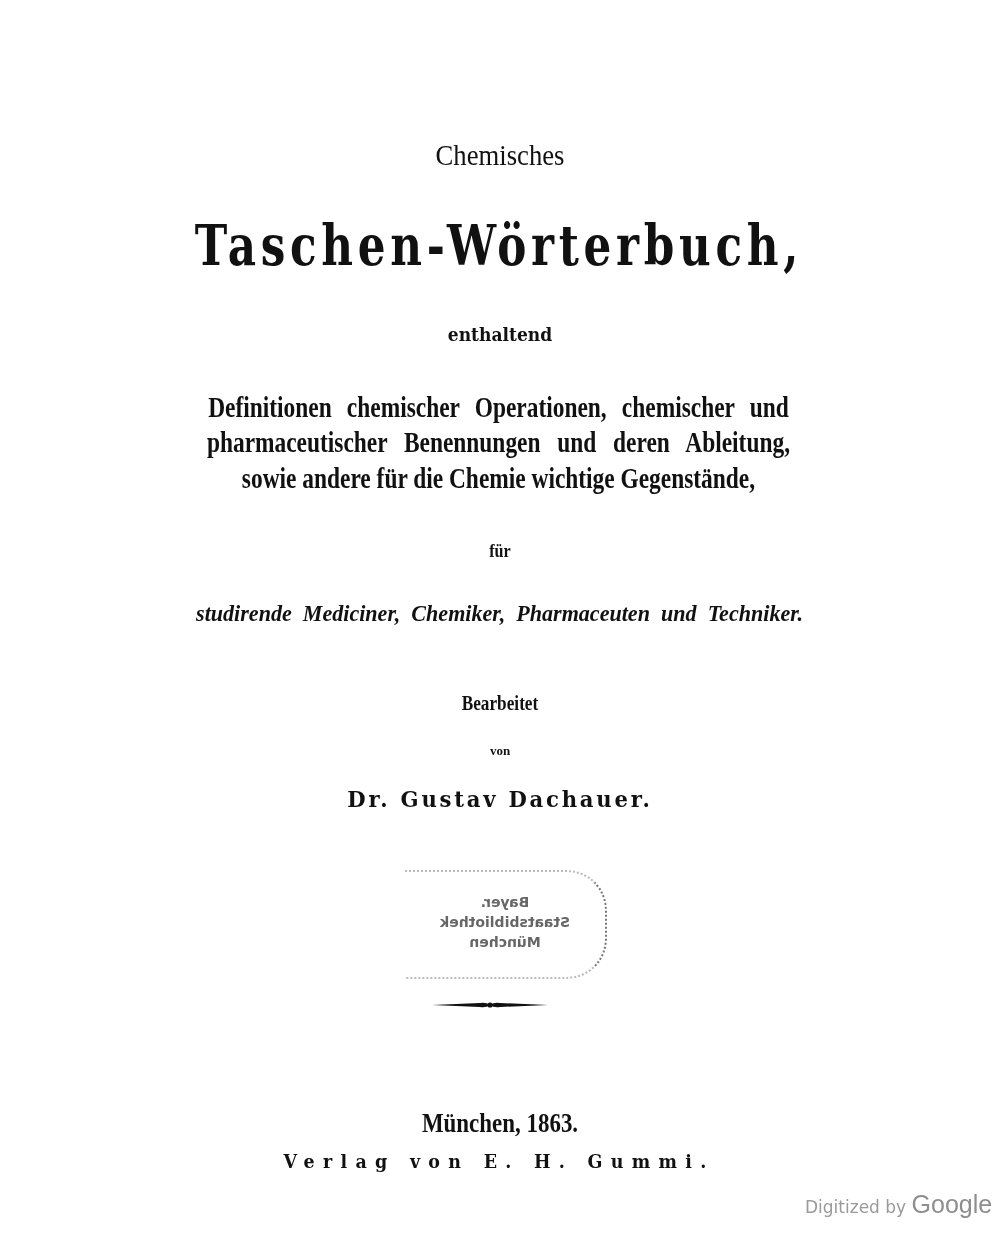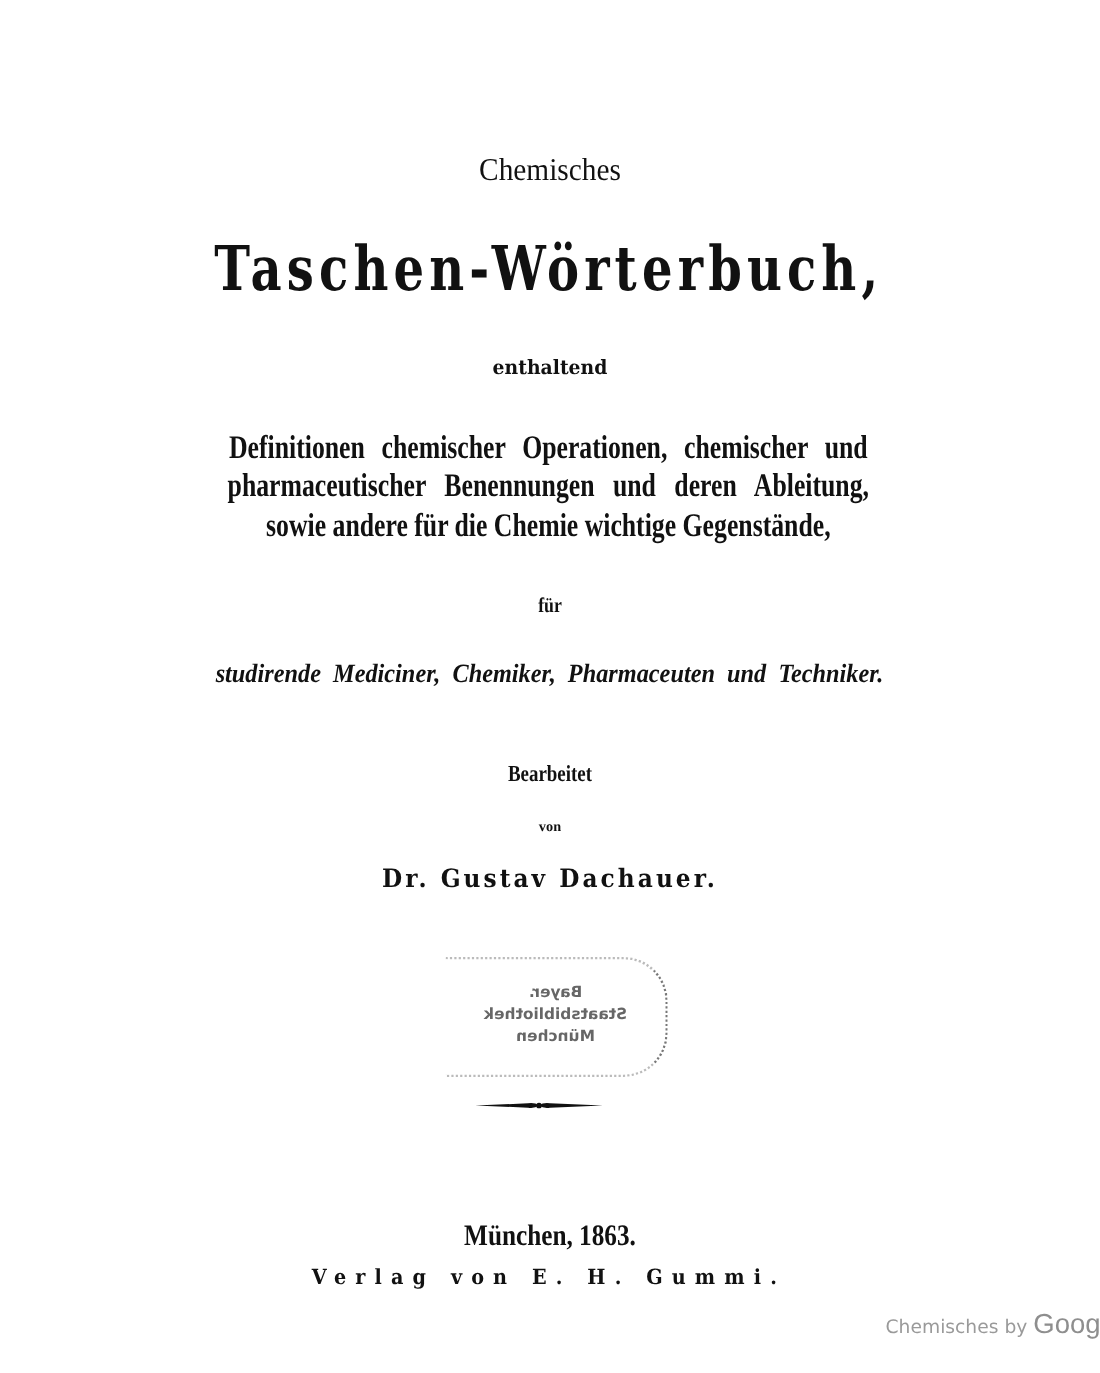--- a/index.html
+++ b/index.html
@@ -69,16 +69,16 @@
   <svg class="ornament" viewBox="0 0 120 14">
     <path d="M2 7 L50 5 Q56 4 60 7 Q56 10 50 9 Z" fill="#111"></path>
     <path d="M118 7 L70 5 Q64 4 60 7 Q64 10 70 9 Z" fill="#111"></path>
     <circle cx="60" cy="7" r="2.6" fill="#111"></circle>
   </svg>
 
   <div class="line place-year">München, 1863.</div>
   <div class="line publisher">Verlag von E. H. Gummi.</div>
 
   <div class="watermark">
-    <span>Chemisches by</span>
+    <span>Digitized by</span>
     <span class="brand">Google</span>
   </div>
 </div>
 
 </body></html>

